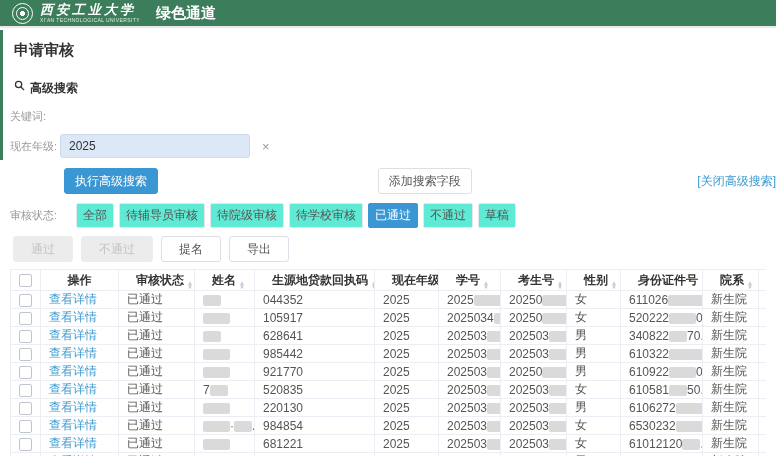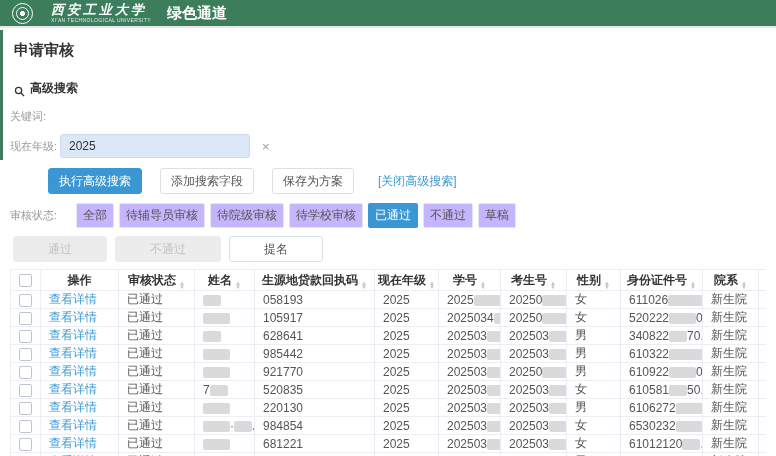--- a/index.html
+++ b/index.html
@@ -6,67 +6,67 @@
   html,body { width:776px; height:456px; overflow:hidden; background:#fff;
     font-family:"Liberation Sans","DejaVu Sans",sans-serif; font-size:12px; color:#555; }
 
   
   .topbar { height:28px; background:#3c7e5c; display:flex; align-items:center;
     padding:0 12px; border-bottom:2px solid #e9e9e9; }
   .logo { width:21px; height:21px; border-radius:50%; border:1px solid #fff;
     display:flex; align-items:center; justify-content:center; flex:none; }
   .logo-inner { width:13px; height:13px; border-radius:50%; border:1px solid #fff;
     background:radial-gradient(circle,#fff 0 30%,transparent 31%); }
-  .uni { margin-left:18px; color:#fff; line-height:1; }
+  .uni { margin-left:7px; color:#fff; line-height:1; }
   .uni-cn { font-family:"DejaVu Serif","Liberation Serif",serif; font-style:italic;
     font-weight:bold; font-size:13px; letter-spacing:3px; }
   .uni-en { font-size:5px; letter-spacing:.4px; opacity:.85; margin-top:2px; }
   .app-title { color:#fff; font-size:15px; font-weight:bold; margin-left:16px; }
 
   .green-strip { position:absolute; left:0; top:30px; width:3px; height:130px; background:#3c7e5c; }
 
   
   .page-title { font-size:15px; font-weight:bold; color:#333; padding:13px 0 6px 14px; }
 
-  .adv-title { display:flex; align-items:flex-end; gap:5px; font-weight:bold;
+  .adv-title { display:flex; align-items:flex-start; gap:5px; font-weight:bold;
     color:#333; margin:14px 15px 7px 14px; }
   .mag { width:11px; height:11px; }
 
   .form-row { display:flex; align-items:center; margin:0 0 6px 0; padding-left:10px; height:24px; }
   .form-label { width:50px; color:#999; flex:none; font-size:11px; }
   .txt-input { width:190px; height:24px; border:1px solid #dcdfe6; border-radius:3px;
     padding:0 8px; font-size:12px; color:#333; outline:none;
     font-family:"Liberation Sans","DejaVu Sans",sans-serif; }
   .txt-input::placeholder { color:#b9bec7; }
   .txt-input.filled { background:#dce8f8; border-color:#cdd9ec; }
   .clear-x { margin-left:12px; color:#9a9a9a; font-size:13px; cursor:pointer; }
 
-  .btn-row { display:flex; align-items:center; gap:18px; padding-left:48px; margin:10px 0 9px; }
+  .btn-row { display:flex; align-items:center; gap:0; padding-left:64px; margin:10px 0 9px;justify-content:space-between; }
   .btn { height:26px; padding:0 10px; border:1px solid #dcdfe6; background:#fff;
     color:#555; border-radius:3px; font-size:12px; cursor:pointer;
     font-family:"Liberation Sans","DejaVu Sans",sans-serif; }
   .btn.primary { background:#3b97d3; border-color:#3b97d3; color:#fff; }
   .text-link { color:#3d9ad1; margin-left:6px; cursor:pointer; }
 
   .status-row { display:flex; align-items:center; padding-left:10px; gap:16px; height:24px; }
-  .chip { border:1px solid #e4e7ed; background:#c4b5fd; color:#555; padding:3px 6px;
+  .chip { border:1px solid #e4e7ed; background:#5eead4; color:#555; padding:3px 6px;
     border-radius:2px; cursor:pointer; white-space:nowrap; }
   .chip.active { background:#3b97d3; border-color:#3b97d3; color:#fff; }
 
   .toolbar { display:flex; gap:8px; padding-left:13px; margin:9px 0 7px; }
-  .btn.wide { padding:0 34px; }
+  .btn.wide { padding:0 17px; }
   .btn.disabled { background:#ececec; border-color:#ececec; color:#c3c3c3; cursor:default; }
 
   
   .table-wrap { margin:0 10px; overflow-x:scroll; overflow-y:hidden; }
   .table-wrap::-webkit-scrollbar { height:9px; background:#f2f2f2; }
   .table-wrap::-webkit-scrollbar-thumb { background:#b3b3b3; border-radius:5px; }
   table { border-collapse:collapse; table-layout:fixed; width:834px; }
   th,td { border:1px solid #ebeef5; white-space:nowrap; overflow:hidden; }
-  th { color:#333; font-weight:bold; text-align:center; height:21px; padding:0 3px; font-size:12px; }
+  th { color:#333; font-weight:bold; text-align:center; height:21px; padding:0 17px; font-size:12px; }
   td { color:#555; height:17px; padding:0 8px; font-size:12px; }
   .cb { width:13px; height:13px; border:1px solid #c0c4cc; border-radius:2px;
     background:#fff; display:inline-block; vertical-align:middle; cursor:pointer; }
   td.cb-cell, th.cb-cell { text-align:center; padding:0; }
   .detail-link { color:#3d9ad1; cursor:pointer; }
   .sort { display:inline-flex; flex-direction:column; margin-left:3px; vertical-align:-1px; }
   .sort i { font-style:normal; font-size:6px; line-height:4px; color:#c0c4cc; }
   .rd { display:inline-block; height:11px; background:#dadada; border-radius:2px;
     vertical-align:-2px; filter:blur(.6px); }
 </style>
@@ -102,41 +102,41 @@
 
 <div class="form-row">
   <span class="form-label">现在年级:</span>
   <input class="txt-input filled" type="text" value="2025" style="">
   <span class="clear-x">×</span>
 </div>
 
 <div class="btn-row">
   <button class="btn primary">执行高级搜索</button>
   <button class="btn">添加搜索字段</button>
-  <button class="btn">保存为方案</button>
   <span class="text-link">[关闭高级搜索]</span>
 </div>
 
 <div class="status-row">
   <span class="form-label">审核状态:</span>
   <span style="display:flex;gap:5px">
       <span class="chip">全部</span>
       <span class="chip">待辅导员审核</span>
       <span class="chip">待院级审核</span>
       <span class="chip">待学校审核</span>
       <span class="chip active">已通过</span>
       <span class="chip">不通过</span>
       <span class="chip">草稿</span>
     </span>
 </div>
 
 <div class="toolbar">
   <button class="btn wide disabled">通过</button>
   <button class="btn wide disabled">不通过</button>
   <button class="btn wide">提名</button>
+  <button class="btn wide">导出</button>
 </div>
 
 <div class="table-wrap">
   <table>
     <colgroup>
         <col style="width: 30px;">
         <col style="width: 78px;">
         <col style="width: 76px;">
         <col style="width: 60px;">
         <col style="width: 120px;">
@@ -190,21 +190,21 @@
             </span></th>
           <th></th>
         </tr>
       </thead>
     <tbody>
         <tr>
           <td class="cb-cell"><span class="cb"></span></td>
           <td><span class="detail-link">查看详情</span></td>
           <td>已通过</td>
           <td><span class="rd" style="width:18px"></span></td>
-          <td>058193</td>
+          <td>044352</td>
           <td>2025</td>
           <td>2025<span class="rd" style="width:36px"></span>3</td>
           <td>20250<span class="rd" style="width:27px"></span>23</td>
           <td>女</td>
           <td>611026<span class="rd" style="width:36px"></span> ...</td>
           <td>新生院</td>
           <td>数字媒体艺术</td>
         </tr>
         <tr>
           <td class="cb-cell"><span class="cb"></span></td>

